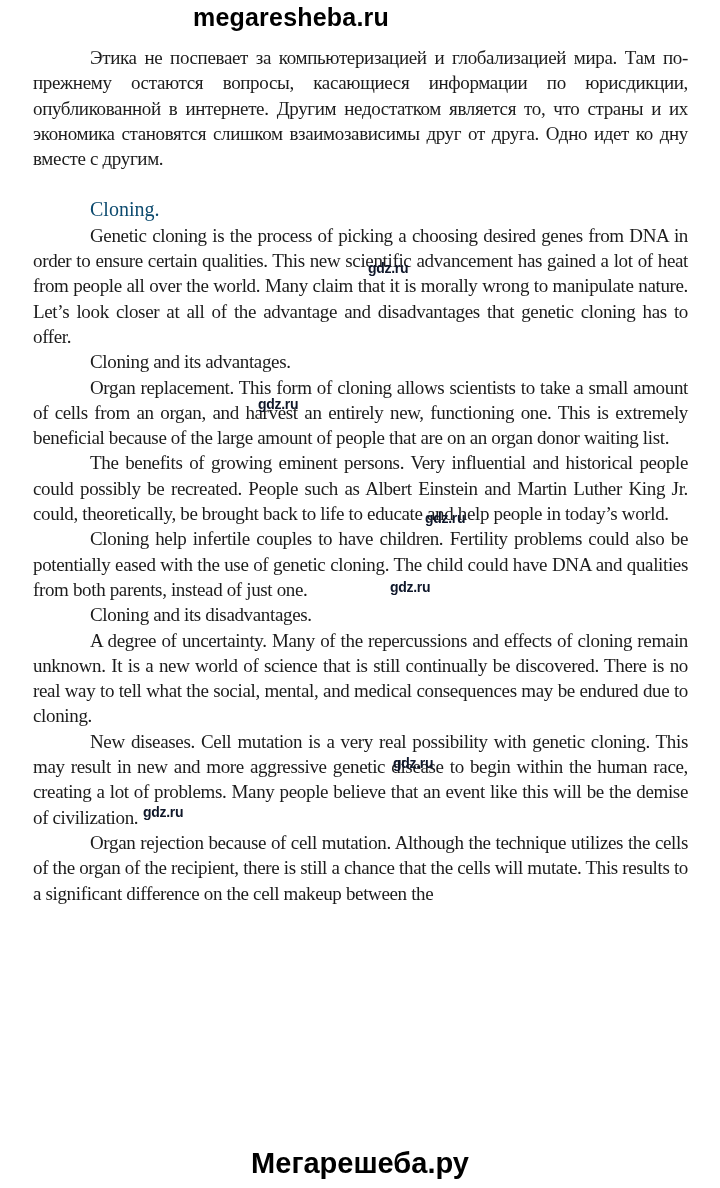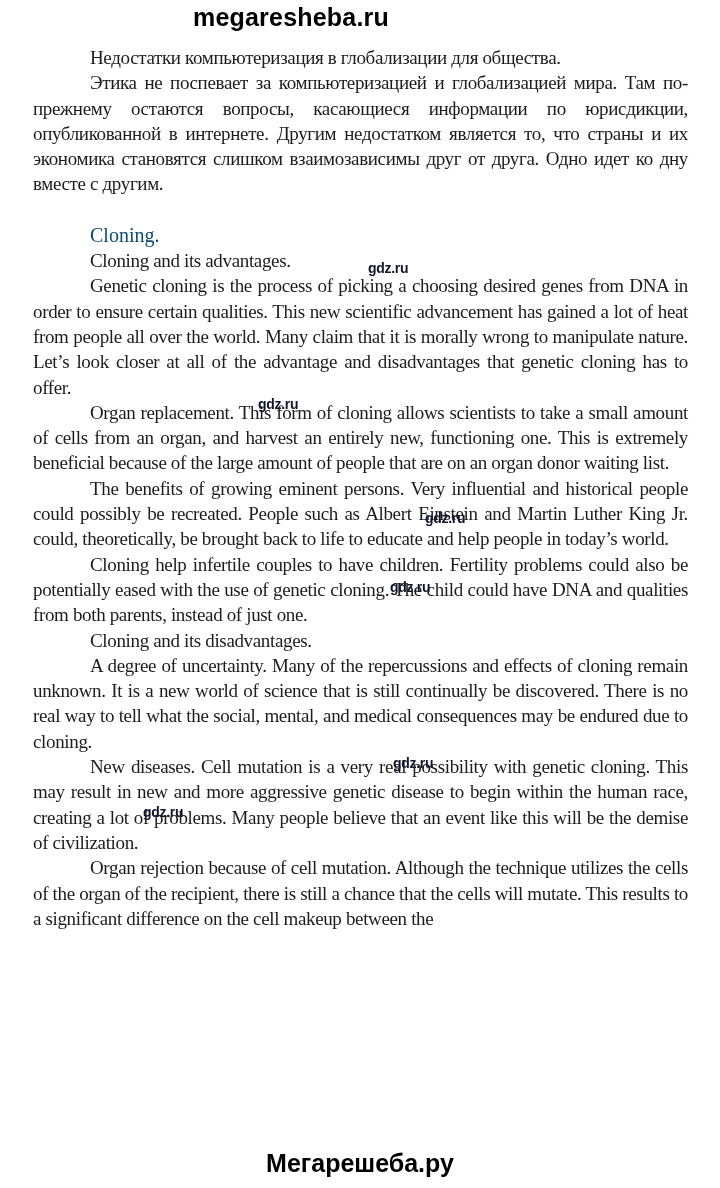--- a/index.html
+++ b/index.html
@@ -28,21 +28,21 @@
       letter-spacing: 0.2px;
     }
     .site-footer {
       position: absolute;
       top: 1148px;
       left: 0;
       width: 720px;
       text-align: center;
       font-family: "Liberation Sans", sans-serif;
       font-weight: bold;
-      font-size: 25px;
+      font-size: 29px;
       line-height: 30px;
       color: #000;
     }
     .page {
       position: absolute;
       top: 45px;
       left: 33px;
       width: 655px;
       font-family: "Liberation Serif", serif;
       font-size: 19px;
@@ -79,28 +79,27 @@
       letter-spacing: -0.3px;
     }
   </style>
 </head>
 <body>
 
 <div class="site-header">megaresheba.ru</div>
 
 <div class="page">
   <div>
-    <p class="para">Недостатки компьютеризация в глобализации для общества.</p>
     <p class="para">Этика не поспевает за компьютеризацией и глобализацией мира. Там по-прежнему остаются вопросы, касающиеся информации по юрисдикции, опубликованной в интернете. Другим недостатком является то, что страны и их экономика становятся слишком взаимозависимы друг от друга. Одно идет ко дну вместе с другим.</p>
   </div>
 
   <div>
     <h2 class="heading">Cloning.</h2>
+    <p class="para">Genetic cloning is the process of picking a choosing desired genes from DNA in order to ensure certain qualities. This new scientific advancement has gained a lot of heat from people all over the world. Many claim that it is morally wrong to manipulate nature. Let’s look closer at all of the advantage and disadvantages that genetic cloning has to offer.</p>
     <p class="para">Cloning and its advantages.</p>
-    <p class="para">Genetic cloning is the process of picking a choosing desired genes from DNA in order to ensure certain qualities. This new scientific advancement has gained a lot of heat from people all over the world. Many claim that it is morally wrong to manipulate nature. Let’s look closer at all of the advantage and disadvantages that genetic cloning has to offer.</p>
     <p class="para">Organ replacement. This form of cloning allows scientists to take a small amount of cells from an organ, and harvest an entirely new, functioning one. This is extremely beneficial because of the large amount of people that are on an organ donor waiting list.</p>
     <p class="para"> The benefits of growing eminent persons. Very influential and historical people could possibly be recreated. People such as Albert Einstein and Martin Luther King Jr. could, theoretically, be brought back to life to educate and help people in today’s world.</p>
     <p class="para">Cloning help infertile couples to have children. Fertility problems could also be potentially eased with the use of genetic cloning. The child could have DNA and qualities from both parents, instead of just one.</p>
     <p class="para">Cloning and its disadvantages.</p>
     <p class="para">A degree of uncertainty. Many of the repercussions and effects of cloning remain unknown. It is a new world of science that is still continually be discovered. There is no real way to tell what the social, mental, and medical consequences may be endured due to cloning.</p>
     <p class="para">New diseases. Cell mutation is a very real possibility with genetic cloning. This may result in new and more aggressive genetic disease to begin within the human race, creating a lot of problems. Many people believe that an event like this will be the demise of civilization.</p>
     <p class="para">Organ rejection because of cell mutation. Although the technique utilizes the cells of the organ of the recipient, there is still a chance that the cells will mutate. This results to a significant difference on the cell makeup between the</p>
   </div>
 </div>
 

